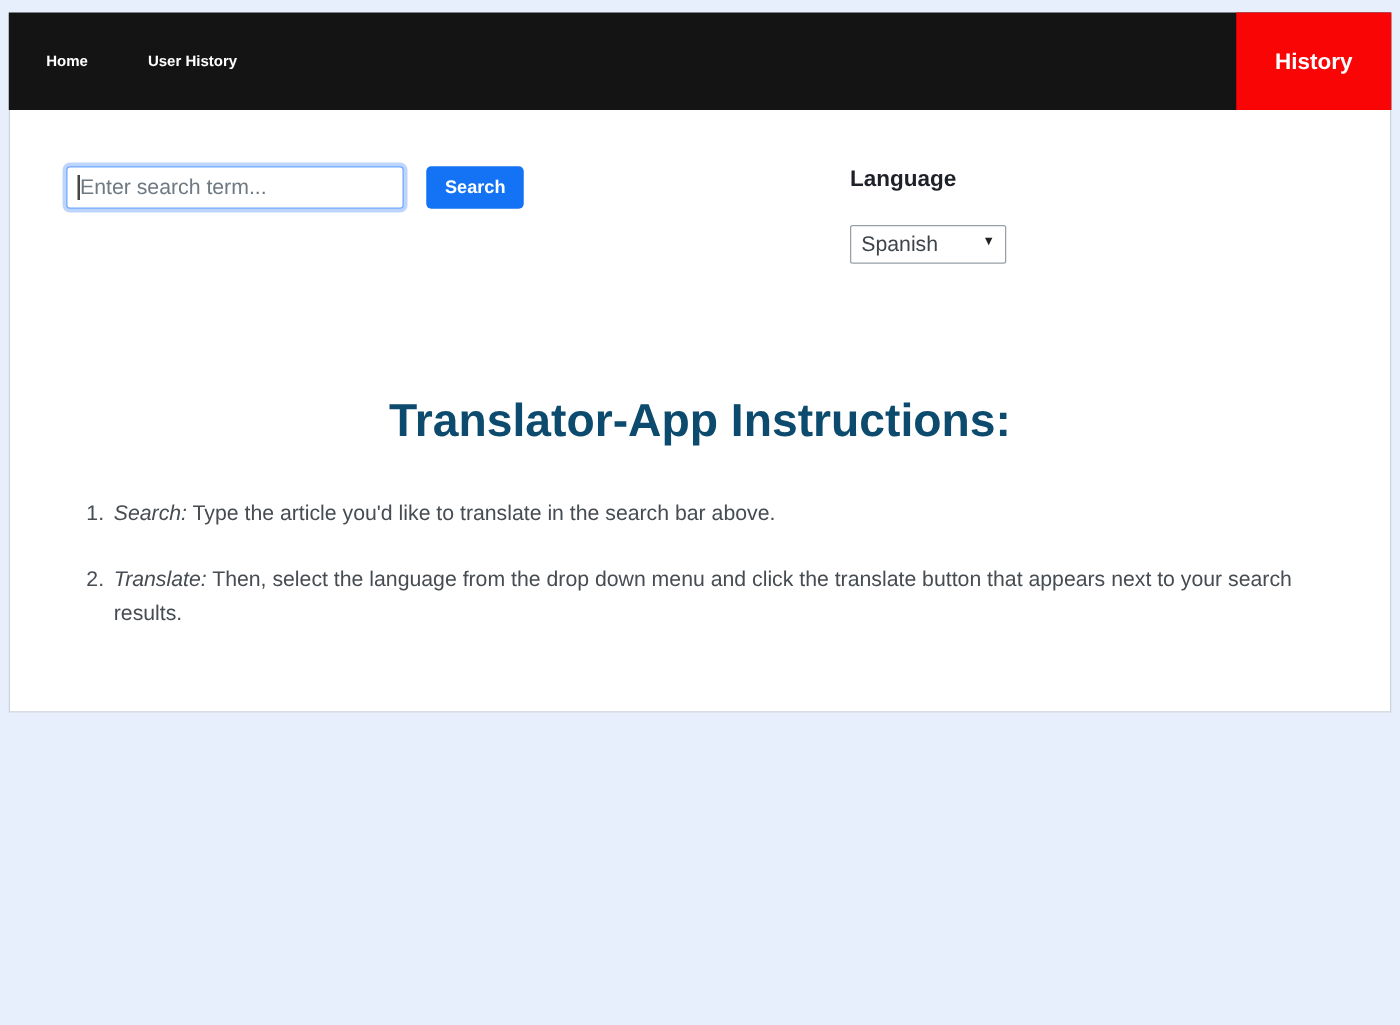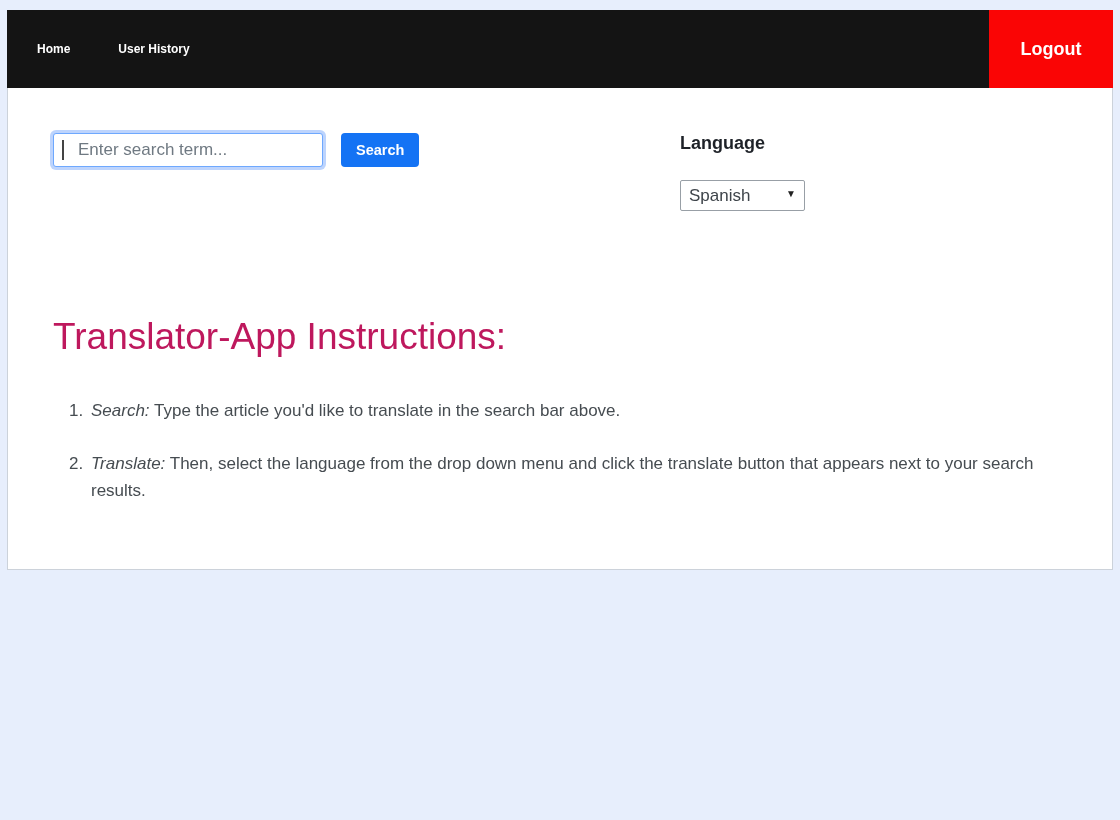--- a/index.html
+++ b/index.html
@@ -59,21 +59,21 @@
     font-weight: 700;
     color: #1e2228;
     margin: 0 0 26px 0;
     line-height: 21px;
   }
   .search-line { display: flex; align-items: center; }
   .input-wrap { position: relative; }
   .search-input {
     width: 270px;
     height: 34px;
-    padding: 0 24px;
+    padding: 0 10px;
     font-family: inherit;
     font-size: 17px;
     color: #222;
     border: 1px solid #6ea8fe;
     border-radius: 3px;
     outline: none;
     box-shadow: 0 0 0 3px rgba(108, 160, 250, 0.45);
     background: #fff;
   }
   .search-input::placeholder { color: #6f7982; }
@@ -117,24 +117,25 @@
   .select-arrow {
     position: absolute;
     right: 9px; top: 8px;
     font-size: 10px;
     color: #222;
     pointer-events: none;
   }
 
   .instructions-title {
     margin: 104px 0 0 0;
-    font-weight: 400;
+    text-align: center;
+    font-weight: 700;
     font-size: 37px;
     line-height: 44px;
-    color: #be185d;
+    color: #0c4a6e;
   }
 
   .instructions-list {
     margin: 38px 0 0 0;
     padding-left: 35px;
   }
   .instructions-list li {
     font-size: 17px;
     line-height: 27px;
     color: #464c51;
@@ -145,21 +146,21 @@
   .term { font-style: italic; }
 </style>
 </head>
 <body>
 
 <div class="frame">
 
   <nav class="navbar">
     <a class="nav-link">Home</a>
     <a class="nav-link">User History</a>
-    <button class="logout-btn">Logout</button>
+    <button class="logout-btn">History</button>
   </nav>
 
   <main class="card">
 
     <div class="controls-row">
 
       <section class="col-search">
         <div class="search-line">
           <span class="input-wrap">
             <input class="search-input" type="text" placeholder="Enter search term..." style="">

